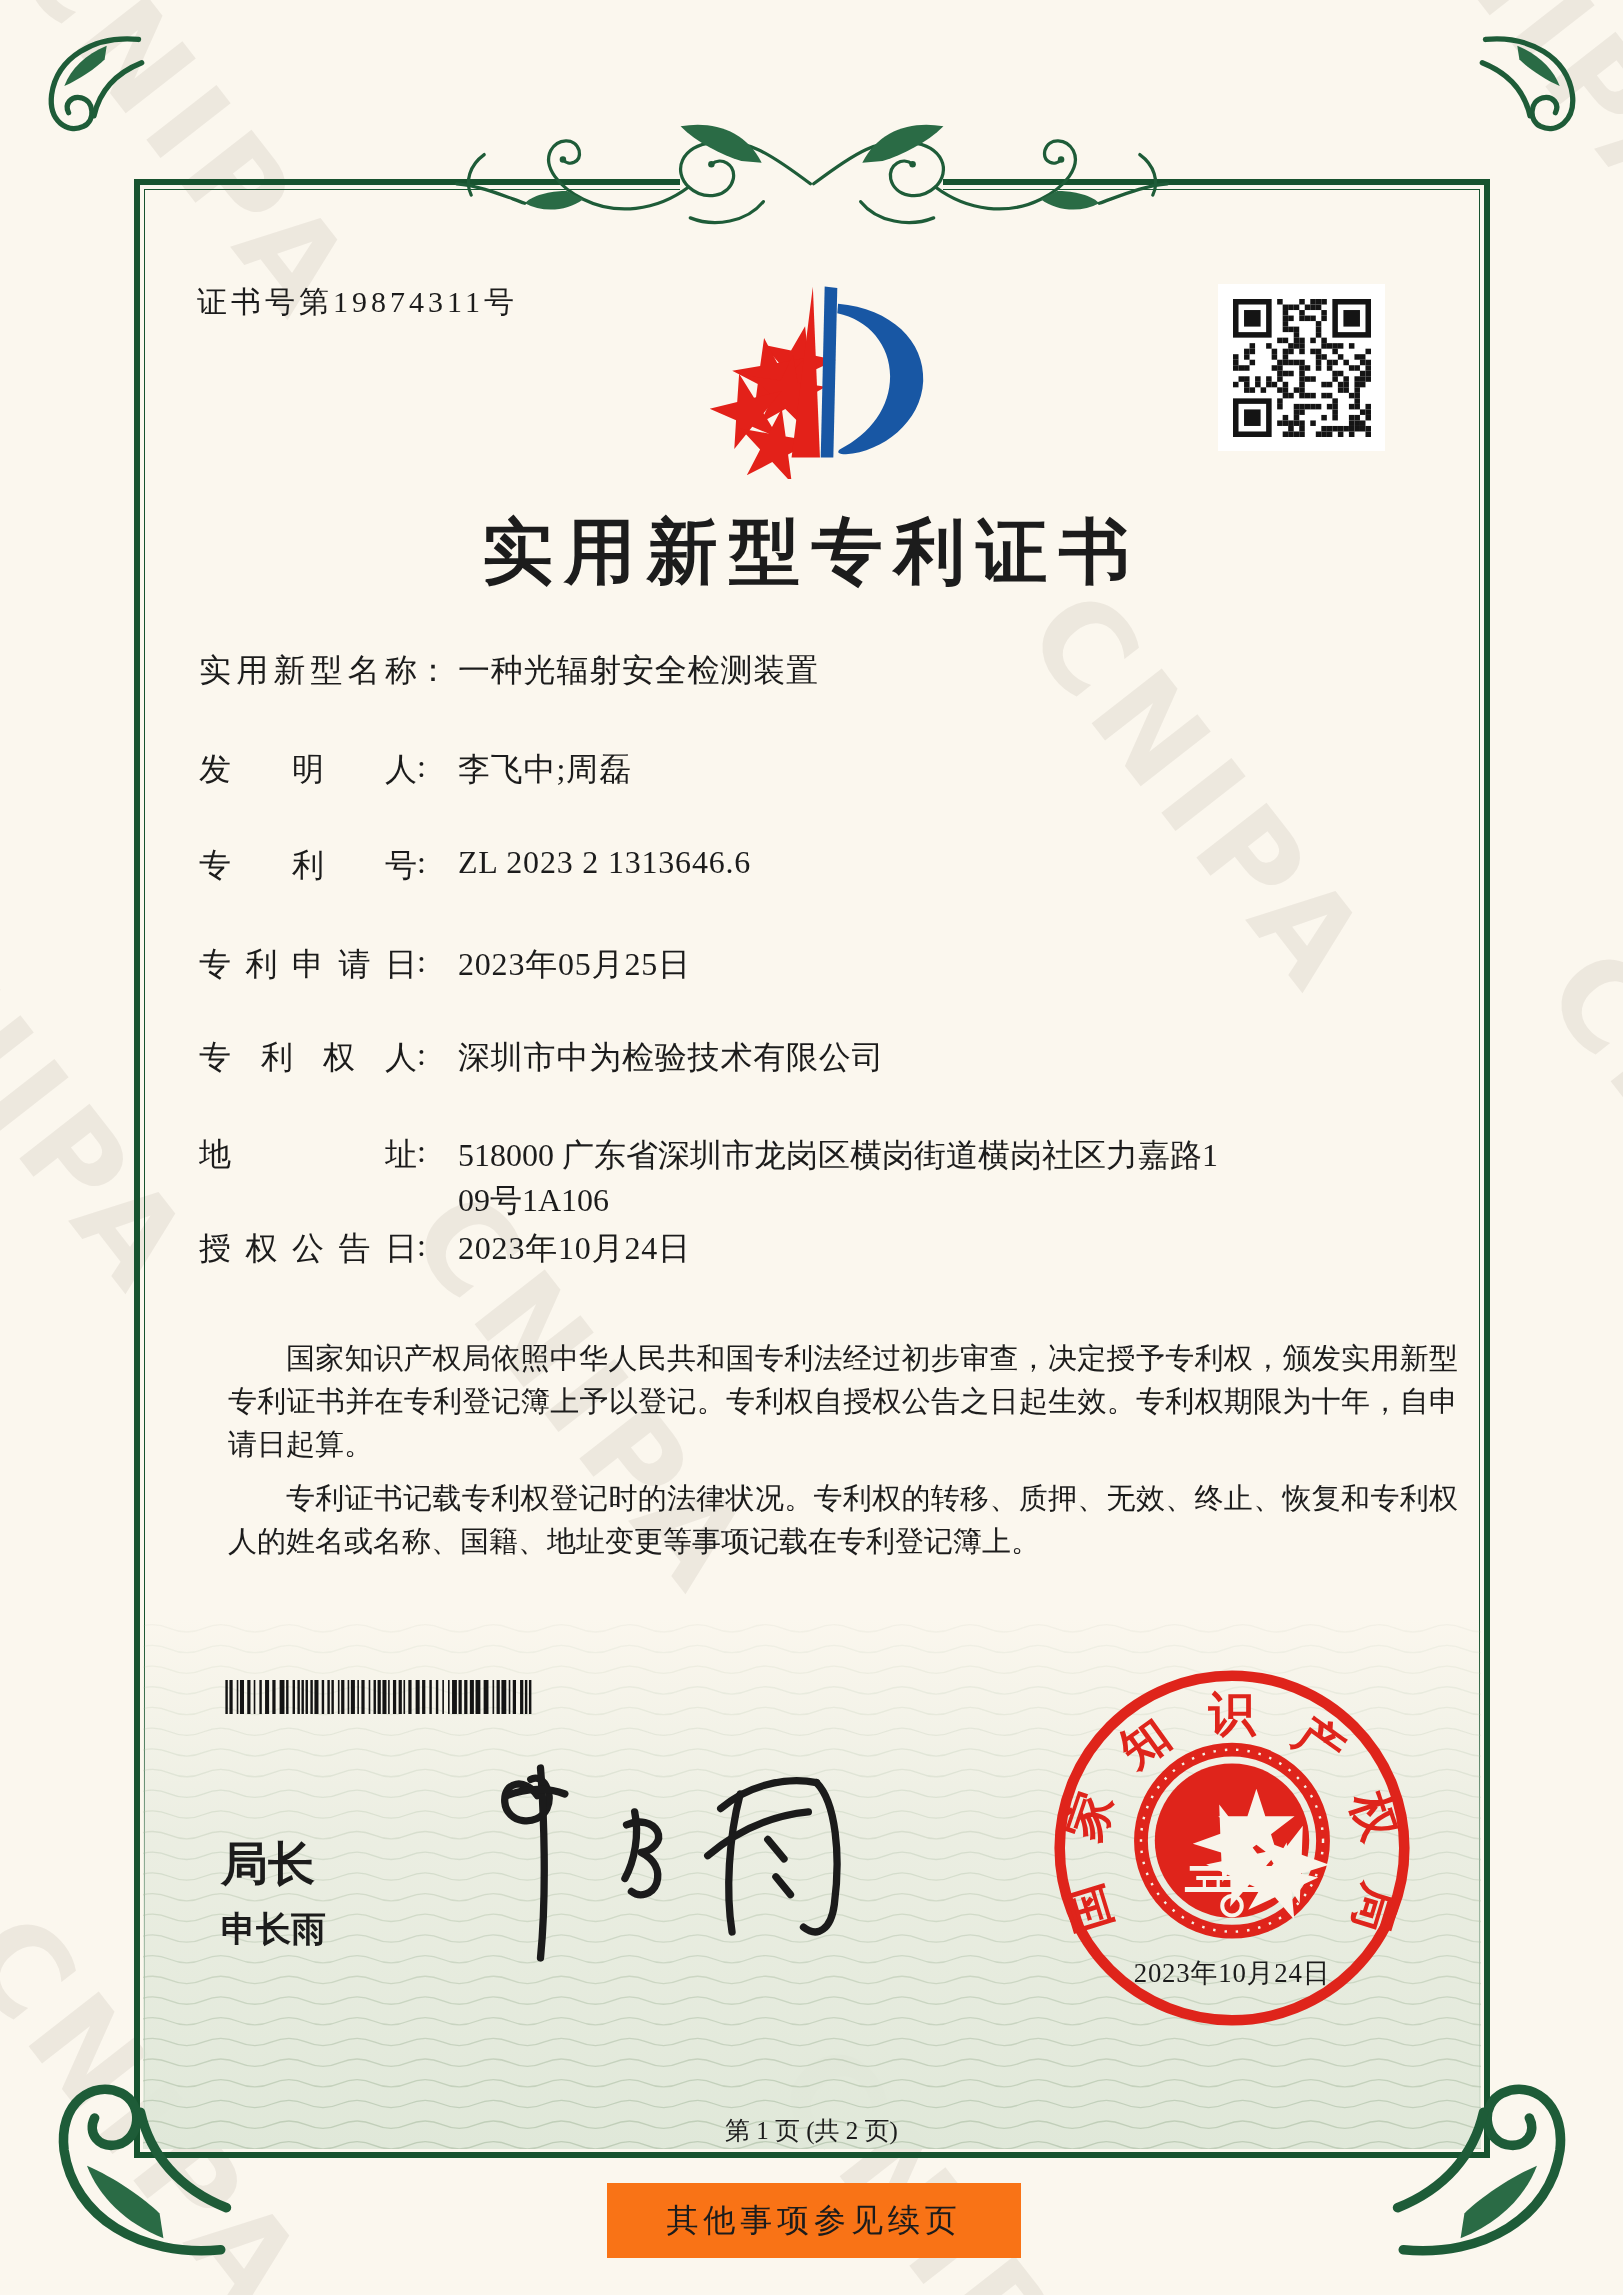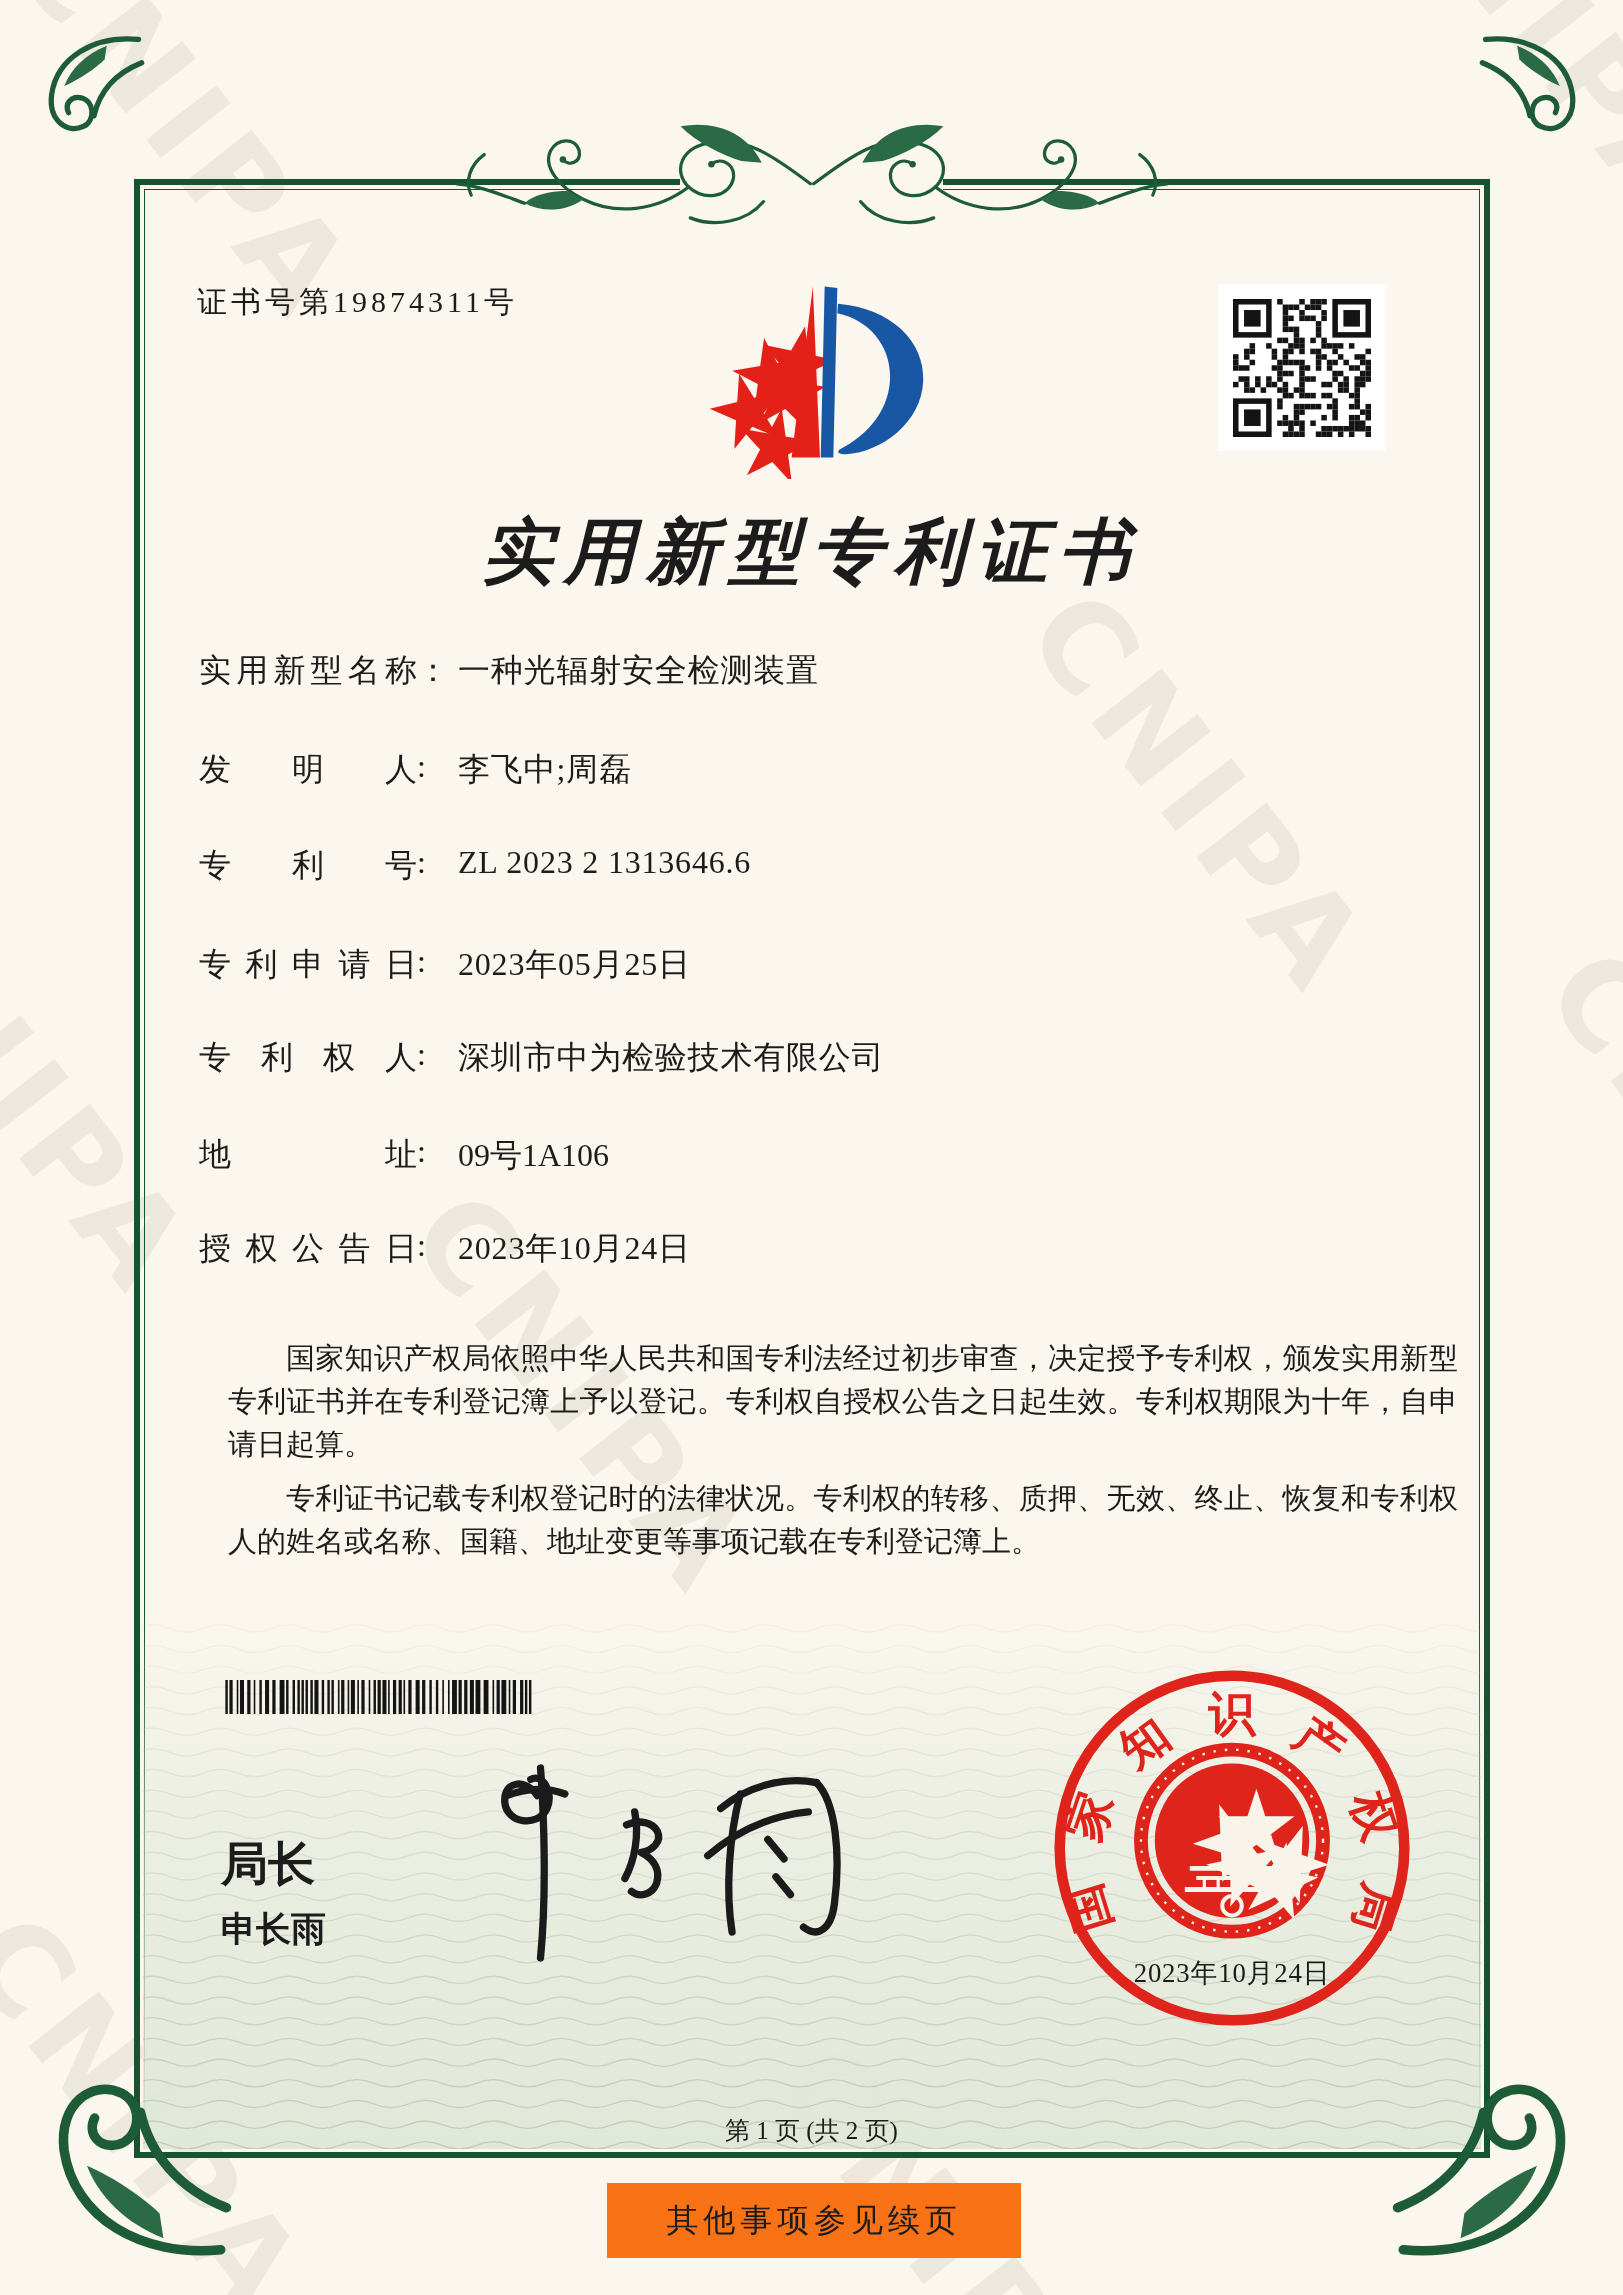--- a/index.html
+++ b/index.html
@@ -40,21 +40,20 @@
   .cert-no{
     position:absolute;left:197px;top:282px;font-size:30px;letter-spacing:4px;z-index:4;
   }
   .logo{position:absolute;left:682px;top:261px;width:268px;height:218px;z-index:4;}
   .qr-box{position:absolute;left:1218px;top:284px;width:167px;height:167px;background:#ffffff;z-index:4;}
   .qr-box svg{position:absolute;left:14.6px;top:14.6px;}
   .title{
     position:absolute;left:0;top:505px;width:1623px;text-align:center;
     font-size:71px;font-weight:bold;letter-spacing:11.4px;z-index:4;
     font-family:"Liberation Serif","DejaVu Serif",serif;
-    font-style:italic;
   }
   
   .row{position:absolute;left:199px;width:1242px;font-size:32px;z-index:4;white-space:nowrap;}
   .flabel{display:inline-block;width:218px;text-align:justify;text-align-last:justify;vertical-align:top;}
   .fcolon{display:inline-block;width:41px;vertical-align:top;}
   .fvalue{display:inline-block;vertical-align:top;letter-spacing:0.8px;}
   .addrlines{display:inline-block;vertical-align:top;line-height:45px;}
   .grant-no-group{position:absolute;left:617px;top:0;}
   .flabel2{display:inline-block;letter-spacing:2.4px;vertical-align:top;}
   
@@ -417,21 +416,21 @@
 <div class="row" style="top:844px">
   <span class="flabel">专利号</span><span class="fcolon">:</span><span class="fvalue">ZL 2023 2 1313646.6</span>
 </div>
 <div class="row" style="top:943px">
   <span class="flabel">专利申请日</span><span class="fcolon">:</span><span class="fvalue">2023年05月25日</span>
 </div>
 <div class="row" style="top:1036px">
   <span class="flabel">专利权人</span><span class="fcolon">:</span><span class="fvalue">深圳市中为检验技术有限公司</span>
 </div>
 <div class="row" style="top:1133px">
-  <span class="flabel">地址</span><span class="fcolon">:</span><span class="addrlines"><div>09号1A106</div></span>
+  <span class="flabel">地址</span><span class="fcolon">:</span><span class="addrlines"><div>518000 广东省深圳市龙岗区横岗街道横岗社区力嘉路1</div><div>09号1A106</div></span>
 </div>
 <div class="row" style="top:1227px">
   <span class="flabel">授权公告日</span><span class="fcolon">:</span><span class="fvalue">2023年10月24日</span>
 </div>
 
 <p class="bodypara" style="top:1308px">国家知识产权局依照中华人民共和国专利法经过初步审查，决定授予专利权，颁发实用新型专利证书并在专利登记簿上予以登记。专利权自授权公告之日起生效。专利权期限为十年，自申请日起算。</p>
 <p class="bodypara" style="top:1448px">专利证书记载专利权登记时的法律状况。专利权的转移、质押、无效、终止、恢复和专利权人的姓名或名称、国籍、地址变更等事项记载在专利登记簿上。</p>
 
 <svg id="barcode" class="barcode" width="310" height="34" viewBox="0 0 382 42">
     <rect x="0" y="0" width="3" height="42" fill="#141414"></rect>

